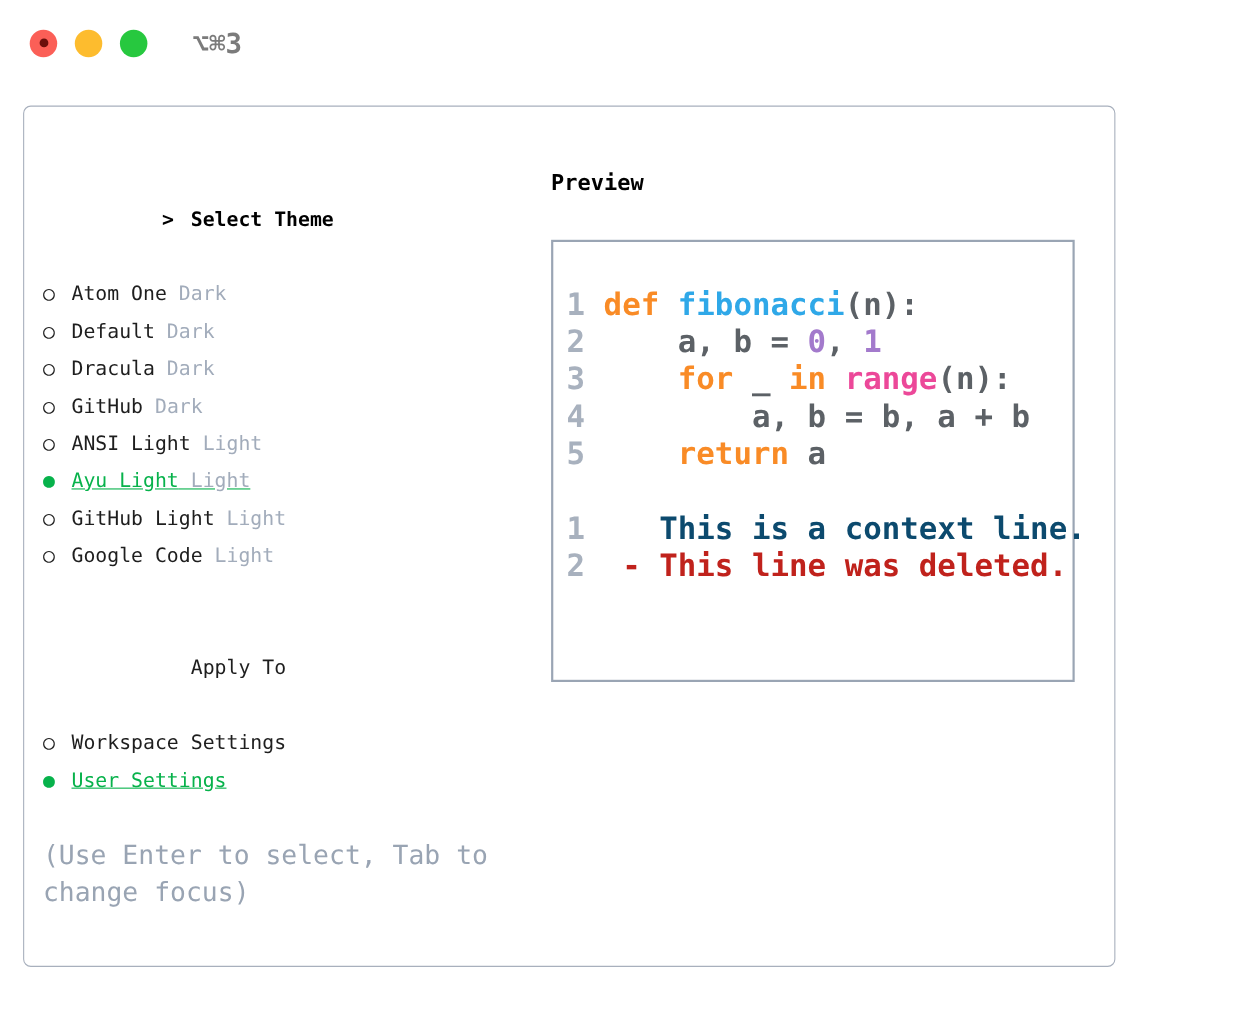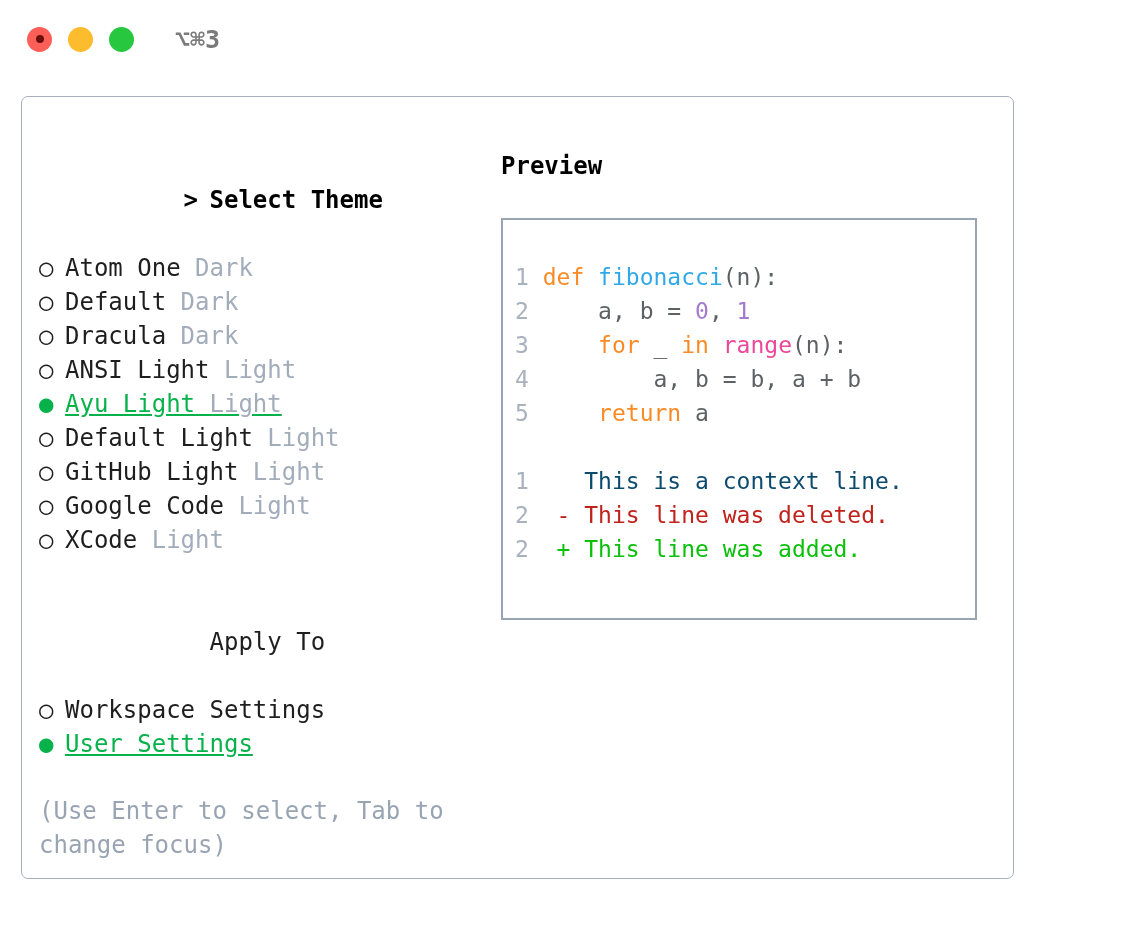--- a/index.html
+++ b/index.html
@@ -90,21 +90,21 @@
 
   
   .left-col {
     position: absolute;
     left: 17px;
     top: 52px;
     width: 440px;
   }
 
   .row {
-    font-size: 24px;
+    font-size: 18px;
     line-height: 34px;
     white-space: pre;
     color: #1e1e1e;
   }
   .header-row {
     font-weight: bold;
     color: #000000;
   }
   .marker {
     display: inline-block;
@@ -130,38 +130,39 @@
   }
 
   
   .right-col {
     position: absolute;
     left: 479px;
     top: 52px;
     width: 490px;
   }
   .preview-title {
-    font-size: 24px;
+    font-size: 20px;
     line-height: 34px;
     font-weight: bold;
     color: #000000;
   }
   .code-box {
     margin-top: 35px;
     width: 476px;
     height: 402px;
     border: 2px solid #9aa5b4;
     box-sizing: border-box;
     background: #ffffff;
     padding: 40px 0 0 12px;
   }
   .code-line {
-    font-size: 23px;
+    font-size: 28px;
     line-height: 34px;
     white-space: pre;
+    font-weight: bold;
   }
   .lineno {
     color: #a8b1be;
   }
   .tok-kw   { color: #f98b26; }
   .tok-fn   { color: #2fa8e8; }
   .tok-bi   { color: #ec4899; }
   .tok-num  { color: #a37acc; }
   .tok-txt  { color: #5c6166; }
   .tok-ctx  { color: #0c4a6e; }
@@ -189,26 +190,25 @@
       <div class="left-col">
 
         <div class="row header-row">
           <span class="marker">&gt;</span><span>Select Theme</span>
         </div>
 
         <div id="theme-items">
             <div class="row"><span class="marker">○</span><span>Atom One</span><span class="dim"> Dark</span></div>
             <div class="row"><span class="marker">○</span><span>Default</span><span class="dim"> Dark</span></div>
             <div class="row"><span class="marker">○</span><span>Dracula</span><span class="dim"> Dark</span></div>
+            <div class="row"><span class="marker">○</span><span>GitHub</span><span class="dim"> Dark</span></div>
             <div class="row"><span class="marker">○</span><span>ANSI Light</span><span class="dim"> Light</span></div>
             <div class="row selected"><span class="marker">●</span><span>Ayu Light</span><span class="dim"> Light</span></div>
-            <div class="row"><span class="marker">○</span><span>Default Light</span><span class="dim"> Light</span></div>
             <div class="row"><span class="marker">○</span><span>GitHub Light</span><span class="dim"> Light</span></div>
             <div class="row"><span class="marker">○</span><span>Google Code</span><span class="dim"> Light</span></div>
-            <div class="row"><span class="marker">○</span><span>XCode</span><span class="dim"> Light</span></div>
           </div>
 
         <div class="spacer-row"></div>
 
         <div class="row">
           <span class="marker"> </span><span>Apply To</span>
         </div>
 
         <div id="apply-items">
             <div class="row"><span class="marker">○</span><span>Workspace Settings</span></div>
@@ -226,20 +226,19 @@
               <div class="code-line"><span class="lineno">1</span><span> </span><span class="tok-kw">def </span><span class="tok-fn">fibonacci</span><span class="tok-txt">(n):</span></div>
               <div class="code-line"><span class="lineno">2</span><span> </span><span class="tok-txt">    a, b = </span><span class="tok-num">0</span><span class="tok-txt">, </span><span class="tok-num">1</span></div>
               <div class="code-line"><span class="lineno">3</span><span> </span><span class="tok-kw">    for</span><span class="tok-txt"> _ </span><span class="tok-kw">in</span><span class="tok-txt"> </span><span class="tok-bi">range</span><span class="tok-txt">(n):</span></div>
               <div class="code-line"><span class="lineno">4</span><span> </span><span class="tok-txt">        a, b = b, a + b</span></div>
               <div class="code-line"><span class="lineno">5</span><span> </span><span class="tok-kw">    return</span><span class="tok-txt"> a</span></div>
             </div>
           <div class="code-gap"></div>
           <div id="diff-lines">
               <div class="code-line"><span class="lineno">1</span><span class="tok-ctx">    </span><span class="tok-ctx">This is a context line.</span></div>
               <div class="code-line"><span class="lineno">2</span><span class="tok-del">  - </span><span class="tok-del">This line was deleted.</span></div>
-              <div class="code-line"><span class="lineno">2</span><span class="tok-add">  + </span><span class="tok-add">This line was added.</span></div>
             </div>
         </div>
       </div>
 
     </div>
   </div>
 </div>
 
 </body></html>

